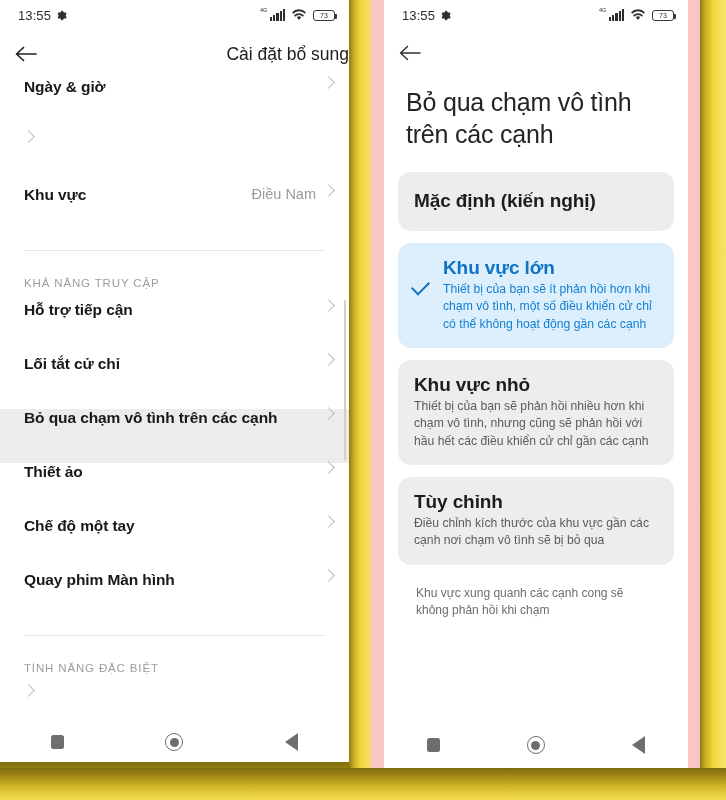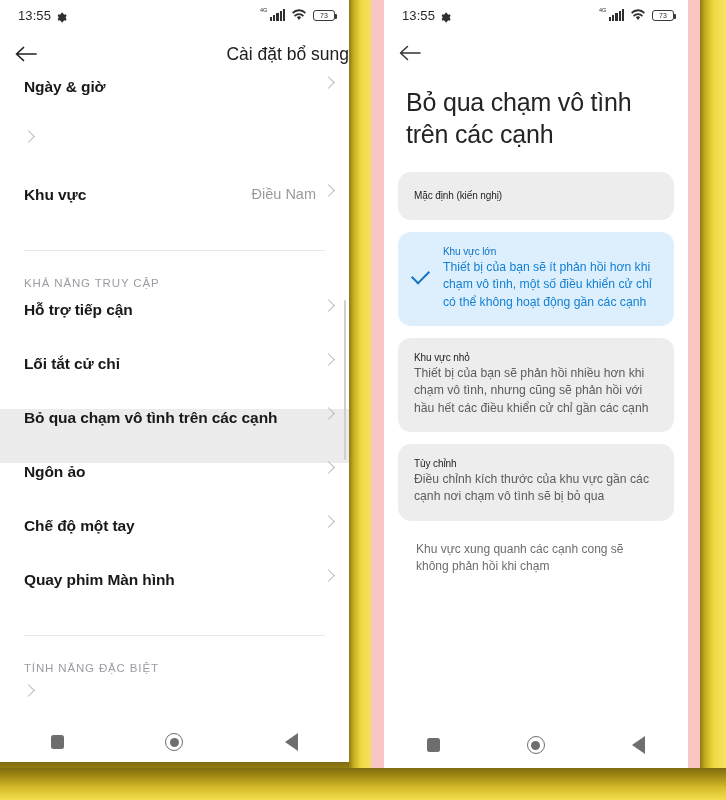--- a/index.html
+++ b/index.html
@@ -42,21 +42,21 @@
   .phone-right .screen {
     position: absolute; left: 13px; top: 0; width: 304px; height: 768px;
     background: #ffffff;
   }
 
   
   .statusbar {
     height: 30px; display: flex; align-items: center;
     justify-content: space-between; padding: 0 14px 0 18px;
   }
-  .sb-left { display: flex; align-items: flex-end; gap: 5px; }
+  .sb-left { display: flex; align-items: center; gap: 5px; }
   .sb-time { font-size: 13px; color: #2a2a2a; letter-spacing: .1px; }
   .sb-gear { width: 11px; height: 11px; display: block; }
   .sb-right { display: flex; align-items: center; gap: 6px; }
   .sb-sig { display: flex; align-items: flex-end; gap: 1px; height: 12px; position: relative; }
   .sb-sig i { display: block; width: 2.2px; background: #2f2f2f; }
   .sb-4g { position: absolute; left: -10px; top: -1px; font-size: 5.5px; color: #2f2f2f; line-height: 1; }
   .sb-bat {
     width: 22px; height: 11px; border: 1.3px solid #3a3a3a; border-radius: 3px;
     position: relative; display: flex; align-items: center; justify-content: center;
   }
@@ -108,21 +108,21 @@
   }
 
   
   .cards { padding: 22px 14px 0 14px; }
   .card {
     background: #ededee; border-radius: 13px; margin-bottom: 12px;
     padding: 14px 16px 15px 16px; position: relative; cursor: pointer;
   }
   .card.simple { padding: 18px 16px 19px 16px; }
   .card.active { background: #ddeffd; padding-left: 45px; }
-  .card-title { font-size: 10px; font-weight: 400; color: #1d1d1d; letter-spacing: -.1px; }
+  .card-title { font-size: 19px; font-weight: 700; color: #1d1d1d; letter-spacing: -.1px; }
   .card.active .card-title { color: #1073c6; }
   .card-desc {
     font-size: 12.2px; line-height: 1.42; color: #5c5c5c; margin-top: 2px;
   }
   .card.active .card-desc { color: #1380d4; }
   .check {
     position: absolute; left: 14px; top: 38px; width: 17px; height: 10px;
     border-left: 2.4px solid #1073c6; border-bottom: 2.4px solid #1073c6;
     transform: rotate(-45deg);
   }
@@ -212,21 +212,21 @@
       </div>
       <div class="row">
         <span class="row-label">Lối tắt cử chỉ</span>
         <span class="chev"></span>
       </div>
       <div class="row sel">
         <span class="row-label">Bỏ qua chạm vô tình trên các cạnh</span>
         <span class="chev"></span>
       </div>
       <div class="row">
-        <span class="row-label">Ngôn ảo</span>
+        <span class="row-label">Thiết ảo</span>
         <span class="chev"></span>
       </div>
       <div class="row">
         <span class="row-label">Chế độ một tay</span>
         <span class="chev"></span>
       </div>
       <div class="row">
         <span class="row-label">Quay phim Màn hình</span>
         <span class="chev"></span>
       </div>

